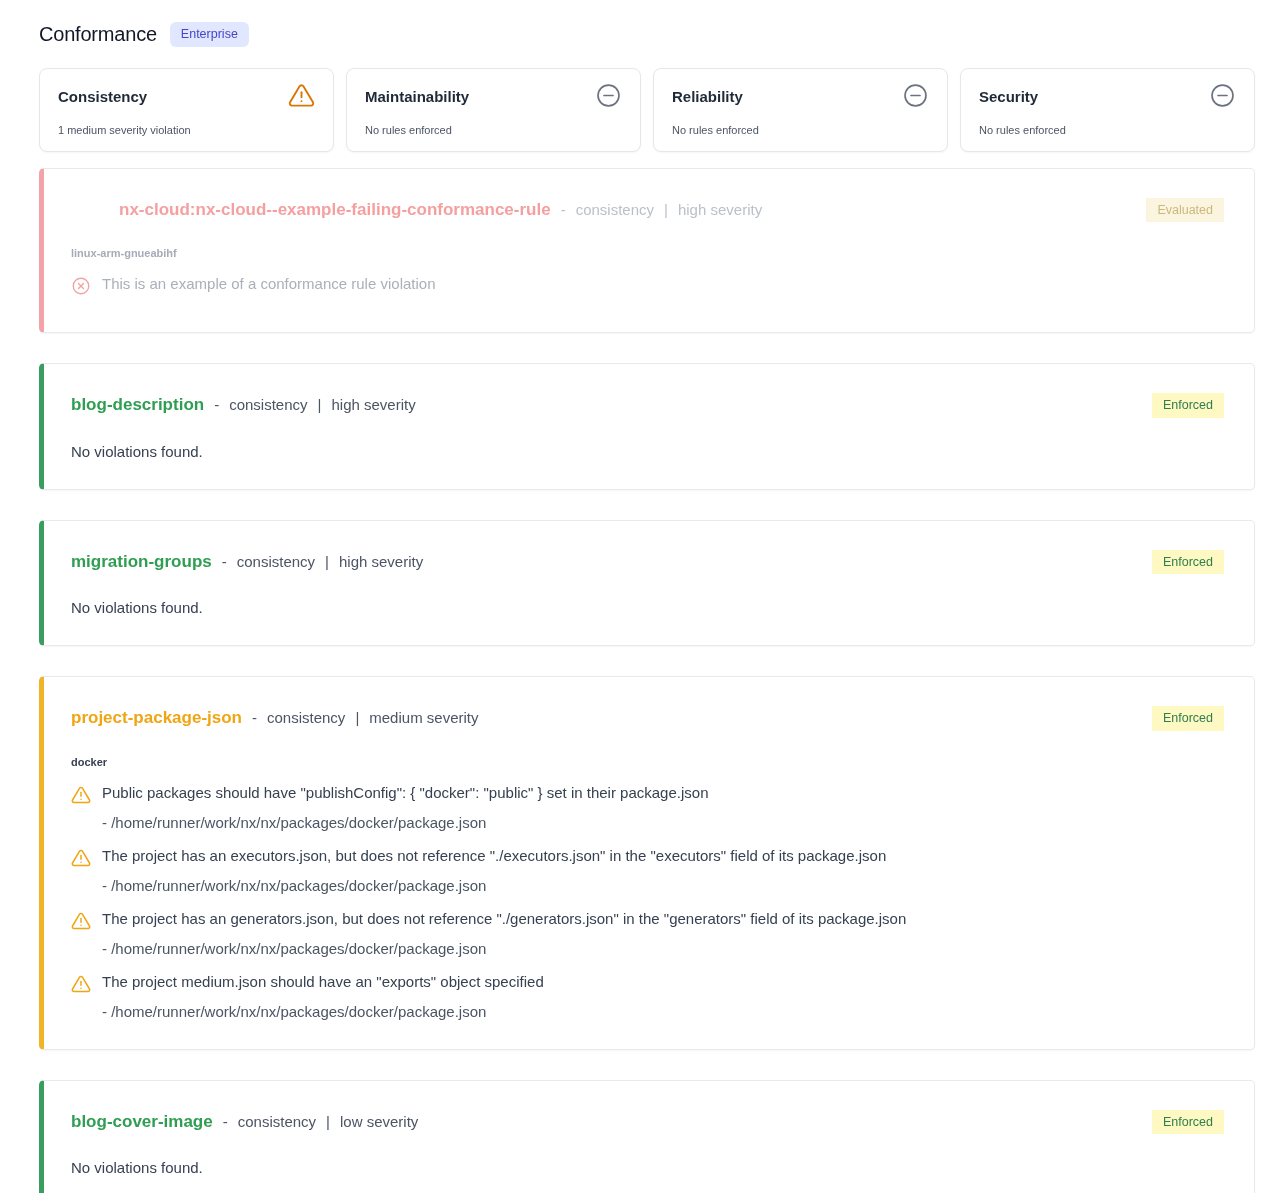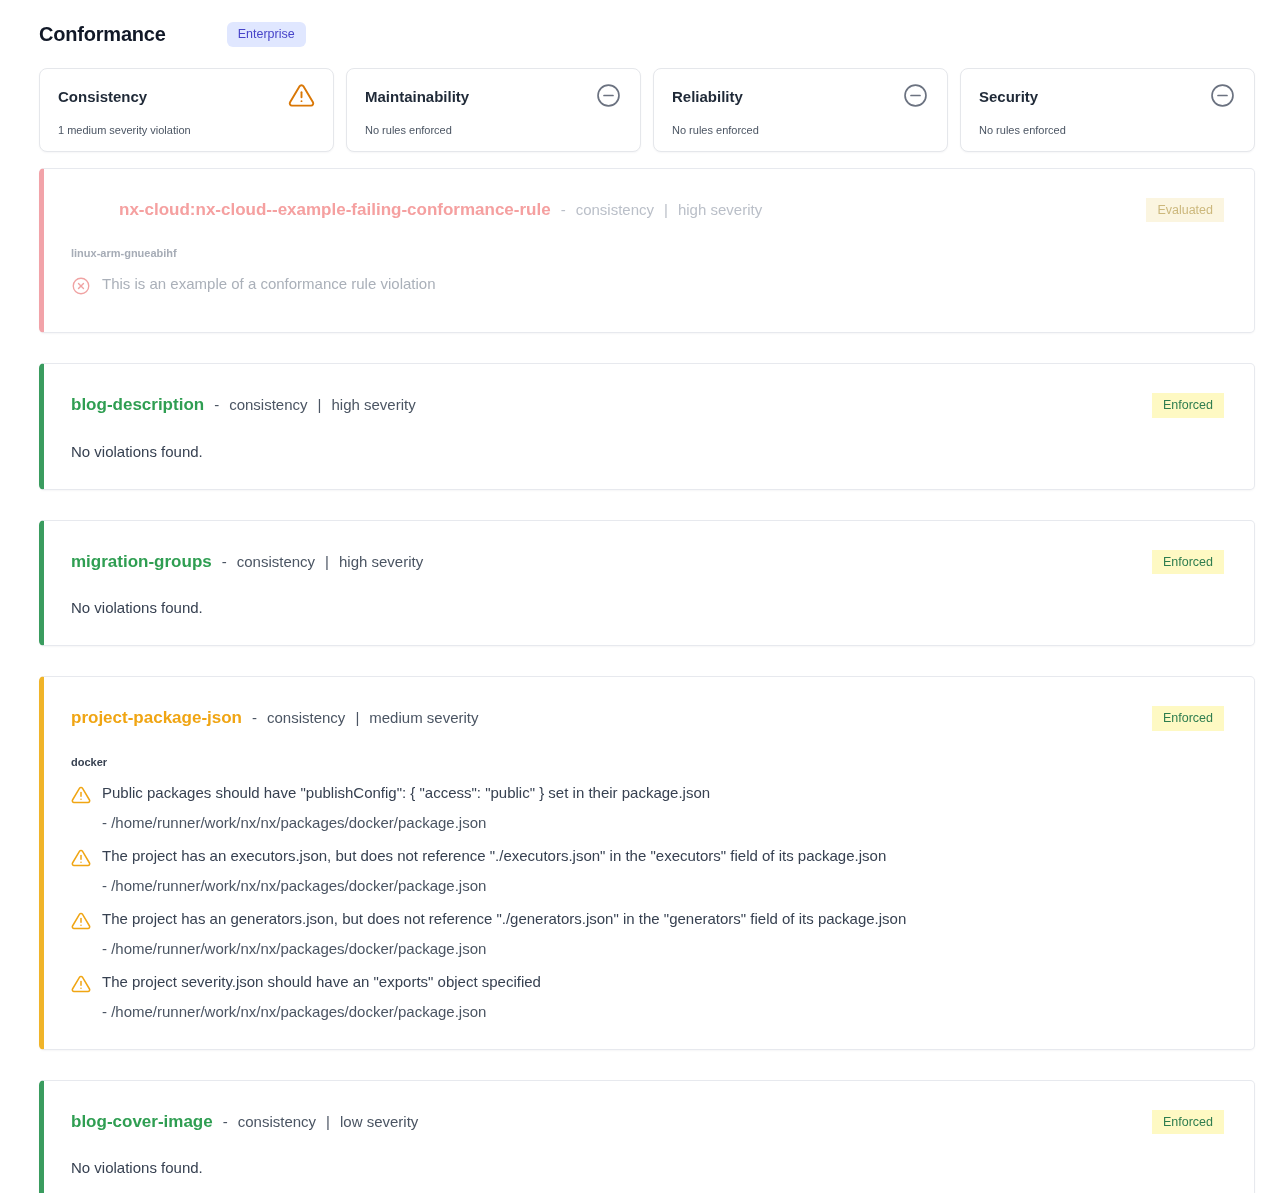--- a/index.html
+++ b/index.html
@@ -7,25 +7,25 @@
   body {
     font-family: "Liberation Sans", sans-serif;
     color: #374151;
     height: 1193px;
     overflow: hidden;
   }
   .container { padding: 22px 32px 40px 39px; }
 
   
   .page-header { display: flex; align-items: center; gap: 13px; }
-  .page-title { font-size: 20px; font-weight: 700; color: #111827; letter-spacing: -0.2px; }
+  .page-title { font-size: 20px; font-weight: 400; color: #111827; letter-spacing: -0.2px; }
   .plan-badge {
     background: #e0e7ff; color: #4744c9;
     font-size: 12.5px; line-height: 1;
-    padding: 6px 11px; border-radius: 6px; margin-left: 48px;
+    padding: 6px 11px; border-radius: 6px;
   }
 
   
   .summary-grid {
     display: grid; grid-template-columns: repeat(4, 1fr);
     gap: 12px; margin-top: 21px;
   }
   .summary-card {
     border: 1px solid #e5e7eb; border-radius: 8px;
     height: 84px; padding: 13px 18px 15px;
@@ -219,21 +219,21 @@
 
       <div class="violation">
         <div class="violation-msg">
           <span class="icon">
             <svg width="20" height="20" viewBox="0 0 24 24" fill="none" stroke="#f0a513" stroke-width="1.8" stroke-linecap="round" stroke-linejoin="round">
               <path d="M10.29 3.86 1.82 18a2 2 0 0 0 1.71 3h16.94a2 2 0 0 0 1.71-3L13.71 3.86a2 2 0 0 0-3.42 0z"></path>
               <line x1="12" y1="9" x2="12" y2="13.5"></line>
                 <line x1="12" y1="17" x2="12.01" y2="17"></line>
             </svg>
           </span>
-          <span>Public packages should have "publishConfig": { "access": "public" } set in their package.json</span>
+          <span>Public packages should have "publishConfig": { "docker": "public" } set in their package.json</span>
         </div>
         <div class="violation-path">- /home/runner/work/nx/nx/packages/docker/package.json</div>
       </div>
 
       <div class="violation">
         <div class="violation-msg">
           <span class="icon">
             <svg width="20" height="20" viewBox="0 0 24 24" fill="none" stroke="#f0a513" stroke-width="1.8" stroke-linecap="round" stroke-linejoin="round">
               <path d="M10.29 3.86 1.82 18a2 2 0 0 0 1.71 3h16.94a2 2 0 0 0 1.71-3L13.71 3.86a2 2 0 0 0-3.42 0z"></path>
               <line x1="12" y1="9" x2="12" y2="13.5"></line>
@@ -261,21 +261,21 @@
 
       <div class="violation">
         <div class="violation-msg">
           <span class="icon">
             <svg width="20" height="20" viewBox="0 0 24 24" fill="none" stroke="#f0a513" stroke-width="1.8" stroke-linecap="round" stroke-linejoin="round">
               <path d="M10.29 3.86 1.82 18a2 2 0 0 0 1.71 3h16.94a2 2 0 0 0 1.71-3L13.71 3.86a2 2 0 0 0-3.42 0z"></path>
               <line x1="12" y1="9" x2="12" y2="13.5"></line>
                 <line x1="12" y1="17" x2="12.01" y2="17"></line>
             </svg>
           </span>
-          <span>The project severity.json should have an "exports" object specified</span>
+          <span>The project medium.json should have an "exports" object specified</span>
         </div>
         <div class="violation-path">- /home/runner/work/nx/nx/packages/docker/package.json</div>
       </div>
     </div>
   </div>
 
   <div class="rule-card accent-green">
     <div class="rule-header">
       <div class="rule-meta">
         <span class="rule-name name-green">blog-cover-image</span>

